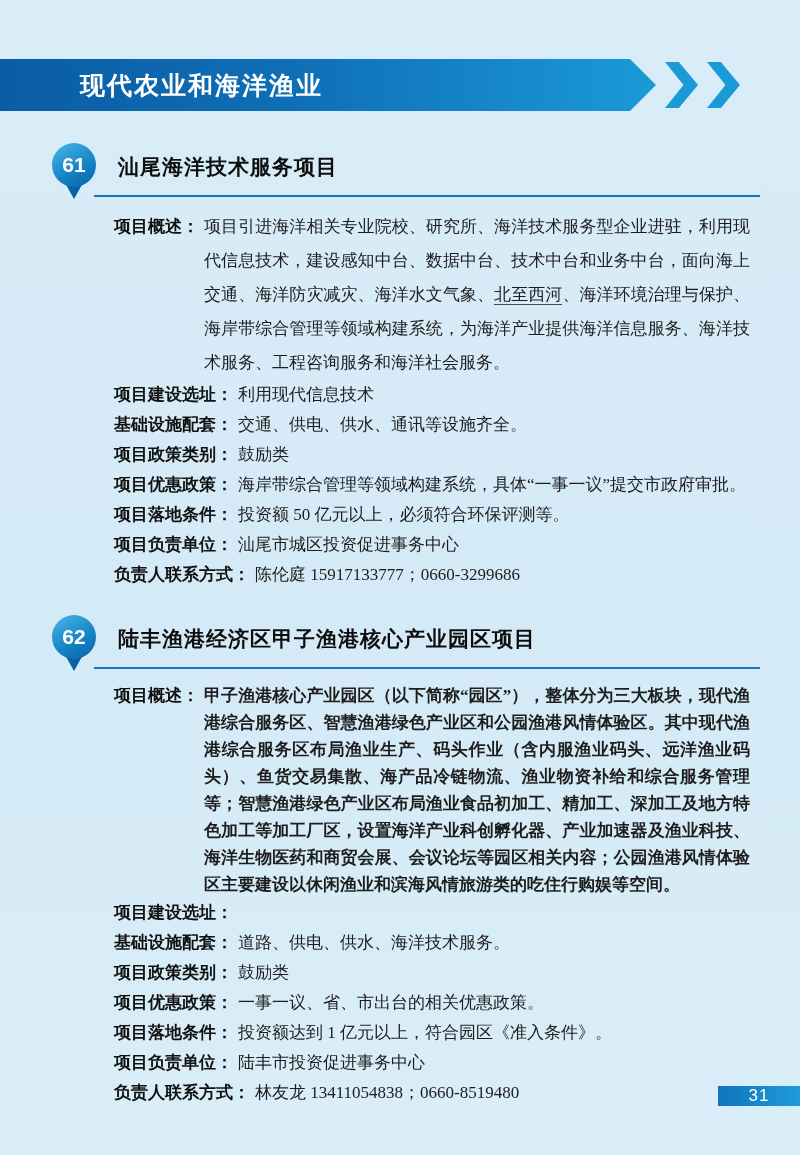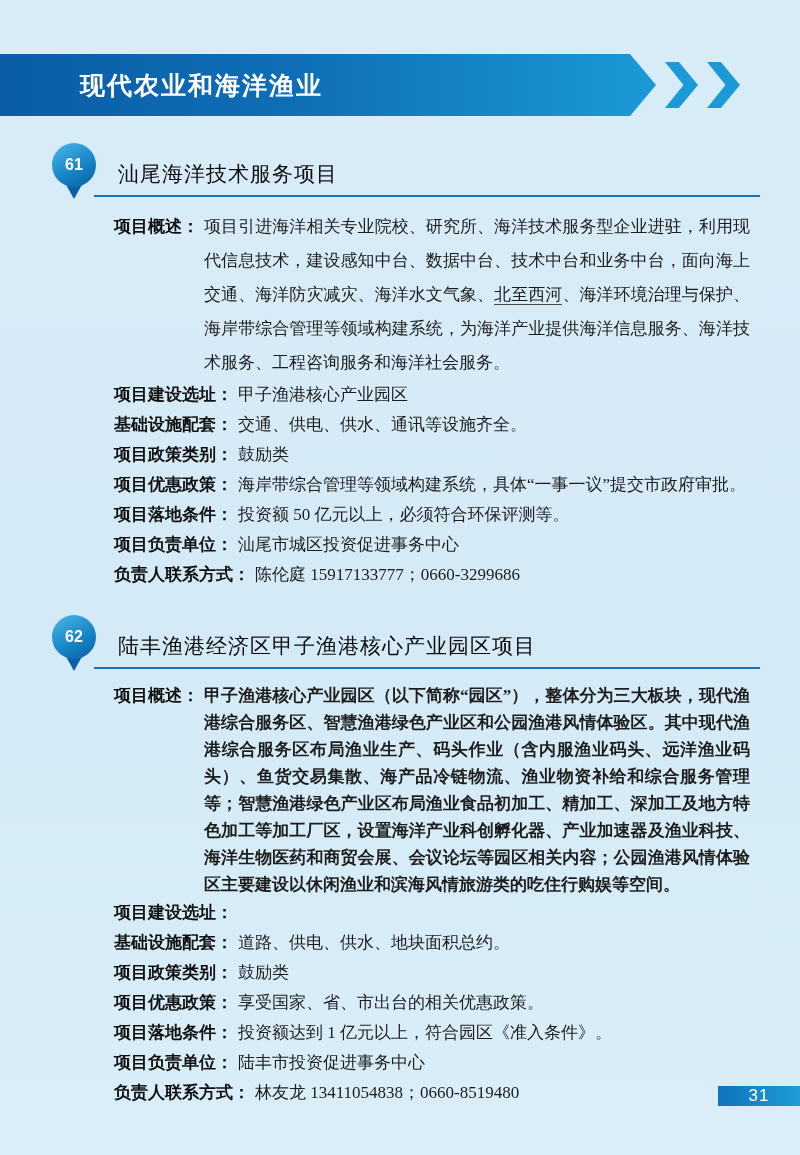--- a/index.html
+++ b/index.html
@@ -9,21 +9,21 @@
     background:#b9d6e8;
   }
   .page {
     position:relative; width:800px; height:1155px; overflow:hidden;
     background:linear-gradient(180deg,#d9edf8 0%,#d4eaf6 55%,#d9eef8 100%);
   }
 
   
   .banner { position:absolute; top:62px; left:0; width:800px; height:46px; display:flex; align-items:center; }
   .banner-bar {
-    position:relative; width:656px; height:62px;
+    position:relative; width:656px; height:52px;
     background:linear-gradient(90deg,#0a5ca6 0%,#0f6fb6 45%,#1b9ad7 100%);
     clip-path:polygon(0 0, calc(100% - 26px) 0, 100% 50%, calc(100% - 26px) 100%, 0 100%);
     display:flex; align-items:center;
   }
   .banner-title {
     font-family:"Liberation Sans","DejaVu Sans",sans-serif;
     color:#ffffff; font-weight:bold; font-size:25px; letter-spacing:2px;
     padding-left:80px; line-height:46px; white-space:nowrap;
   }
   .chev {
@@ -37,29 +37,29 @@
   .project-header { position:relative; height:58px; margin-left:52px; margin-right:40px; }
   .pin { position:absolute; left:0; top:3px; width:44px; height:58px; }
   .pin-circle {
     position:absolute; left:0; top:0; width:44px; height:44px; border-radius:50%;
     background:linear-gradient(150deg,#4cb6e9 0%,#1a86c6 55%,#0a5fa8 100%);
     background:linear-gradient(150deg,#4cb6e9 0%,#1483c4 60%,#0a5ea7 100%);
     display:flex; align-items:center; justify-content:center;
   }
   .pin-num {
     font-family:"Liberation Sans","DejaVu Sans",sans-serif;
-    color:#fff; font-weight:bold; font-size:16px;
+    color:#fff; font-weight:bold; font-size:21px;
   }
   .pin-tail {
     position:absolute; left:12px; top:38px; width:20px; height:18px; background:#0a5fa8;
     clip-path:polygon(0 0,100% 0,50% 100%);
   }
   .project-title {
-    position:absolute; left:66px; top:20px;
-    font-size:21px; font-weight:normal; color:#0d0d0d; letter-spacing:1px; white-space:nowrap;
+    position:absolute; left:66px; top:13px;
+    font-size:21px; font-weight:bold; color:#0d0d0d; letter-spacing:1px; white-space:nowrap;
   }
   .title-rule { position:absolute; left:42px; right:0; bottom:1px; height:2px; background:#1a72b8; }
 
   
   .fields { margin:12px 50px 0 72px; }
   .field-row { display:flex; align-items:flex-start; color:#1d1d1d; font-size:17px; line-height:30px;margin-left:42px; }
   .field-label {
     font-family:"Liberation Sans","DejaVu Sans",sans-serif;
     font-weight:bold; color:#101010; white-space:nowrap; flex:0 0 auto; margin-right:5px;
   }
@@ -107,21 +107,21 @@
       <div class="title-rule"></div>
     </header>
     <div class="fields">
   <div class="field-row lh-loose">
     <span class="field-label">项目概述：</span>
     <span class="field-value"><span>项目引进海洋相关专业院校、研究所、海洋技术服务型企业进驻，利用现代信息技术，建设感知中台、数据中台、技术中台和业务中台，面向海上交通、海洋防灾减灾、海洋水文气象、</span><span class="seg-u">北至西河</span><span>、海洋环境治理与保护、海岸带综合管理等领域构建系统，为海洋产业提供海洋信息服务、海洋技术服务、工程咨询服务和海洋社会服务。</span></span>
   </div>
 
   <div class="field-row">
     <span class="field-label">项目建设选址：</span>
-    <span class="field-value">甲子渔港核心产业园区</span>
+    <span class="field-value">利用现代信息技术</span>
   </div>
 
   <div class="field-row">
     <span class="field-label">基础设施配套：</span>
     <span class="field-value">交通、供电、供水、通讯等设施齐全。</span>
   </div>
 
   <div class="field-row">
     <span class="field-label">项目政策类别：</span>
     <span class="field-value">鼓励类</span>
@@ -165,31 +165,31 @@
     <span class="field-label">项目概述：</span>
     <span class="field-value"><span>甲子渔港核心产业园区（以下简称“园区”），整体分为三大板块，现代渔港综合服务区、智慧渔港绿色产业区和公园渔港风情体验区。其中现代渔港综合服务区布局渔业生产、码头作业（含内服渔业码头、远洋渔业码头）、鱼货交易集散、海产品冷链物流、渔业物资补给和综合服务管理等；智慧渔港绿色产业区布局渔业食品初加工、精加工、深加工及地方特色加工等加工厂区，设置海洋产业科创孵化器、产业加速器及渔业科技、海洋生物医药和商贸会展、会议论坛等园区相关内容；公园渔港风情体验区主要建设以休闲渔业和滨海风情旅游类的吃住行购娱等空间。</span></span>
   </div>
 
   <div class="field-row">
     <span class="field-label">项目建设选址：</span>
   </div>
 
   <div class="field-row">
     <span class="field-label">基础设施配套：</span>
-    <span class="field-value">道路、供电、供水、地块面积总约。</span>
+    <span class="field-value">道路、供电、供水、海洋技术服务。</span>
   </div>
 
   <div class="field-row">
     <span class="field-label">项目政策类别：</span>
     <span class="field-value">鼓励类</span>
   </div>
 
   <div class="field-row">
     <span class="field-label">项目优惠政策：</span>
-    <span class="field-value">享受国家、省、市出台的相关优惠政策。</span>
+    <span class="field-value">一事一议、省、市出台的相关优惠政策。</span>
   </div>
 
   <div class="field-row">
     <span class="field-label">项目落地条件：</span>
     <span class="field-value">投资额达到 1 亿元以上，符合园区《准入条件》。</span>
   </div>
 
   <div class="field-row">
     <span class="field-label">项目负责单位：</span>
     <span class="field-value">陆丰市投资促进事务中心</span>

